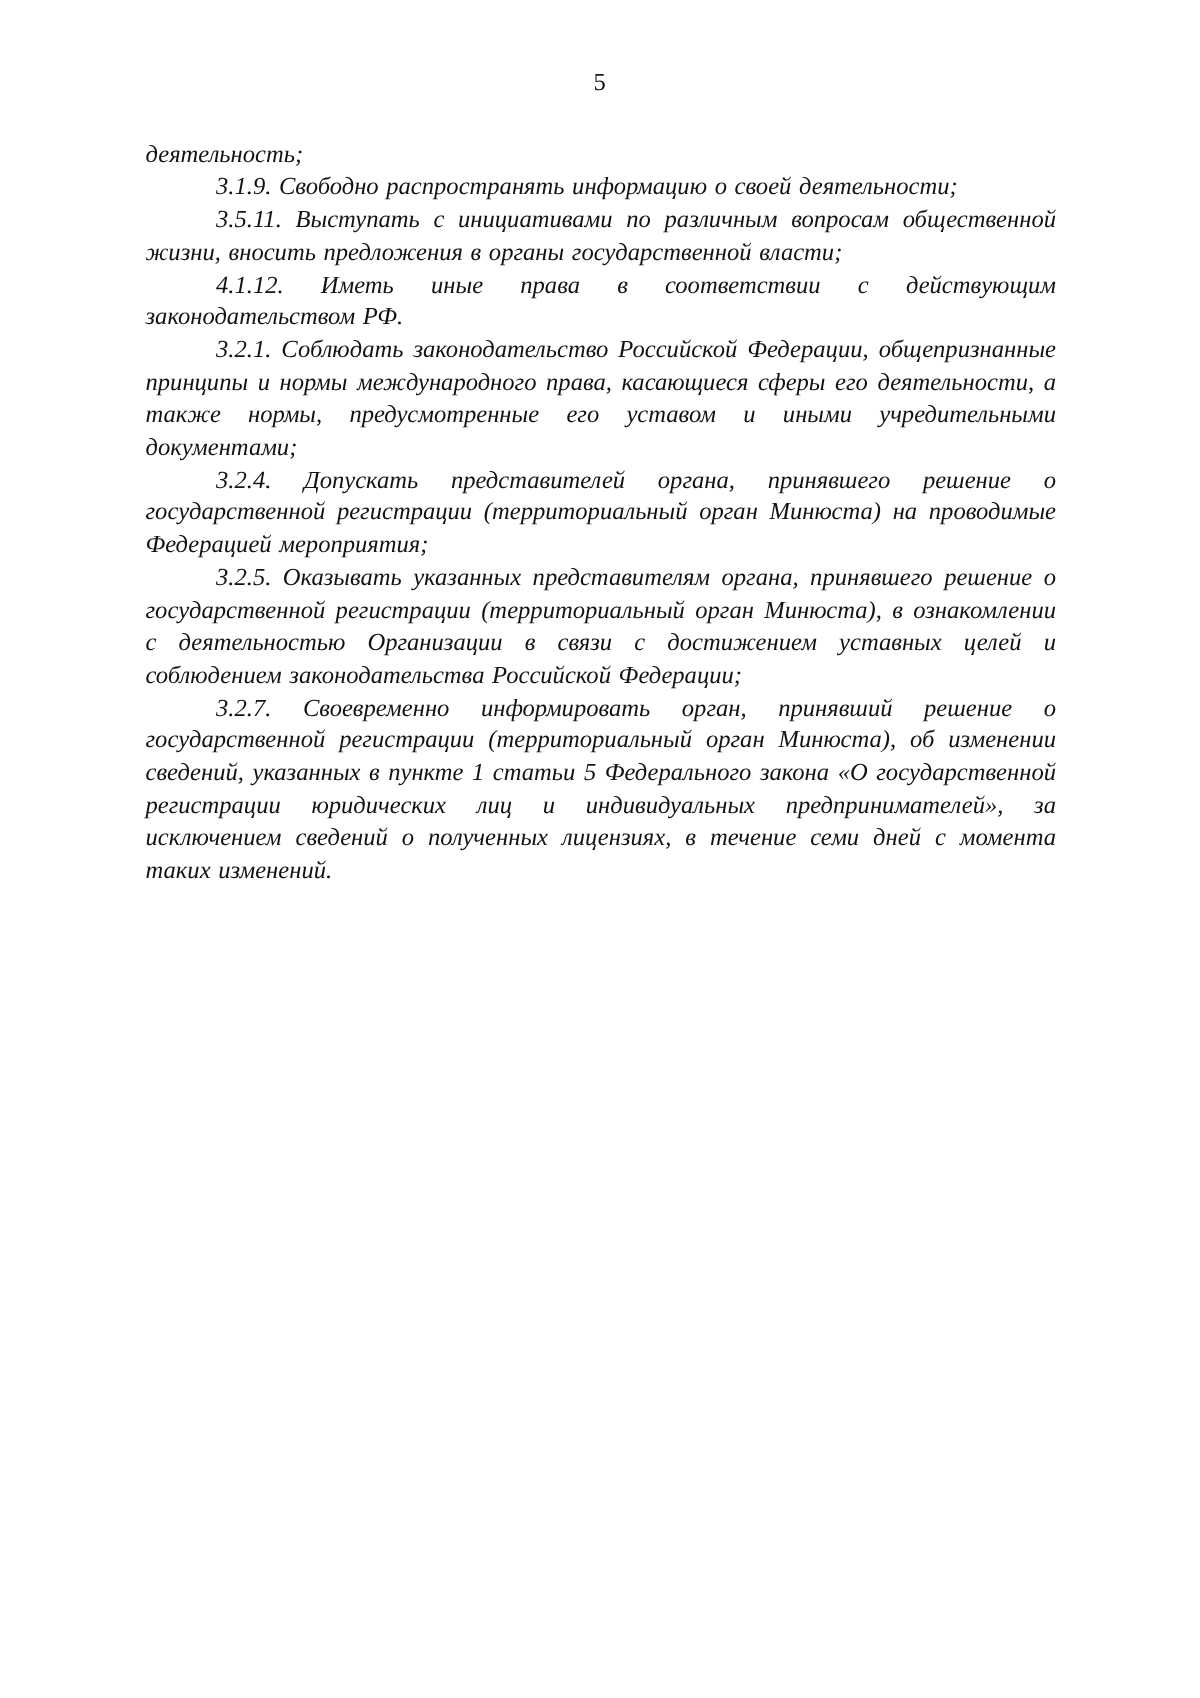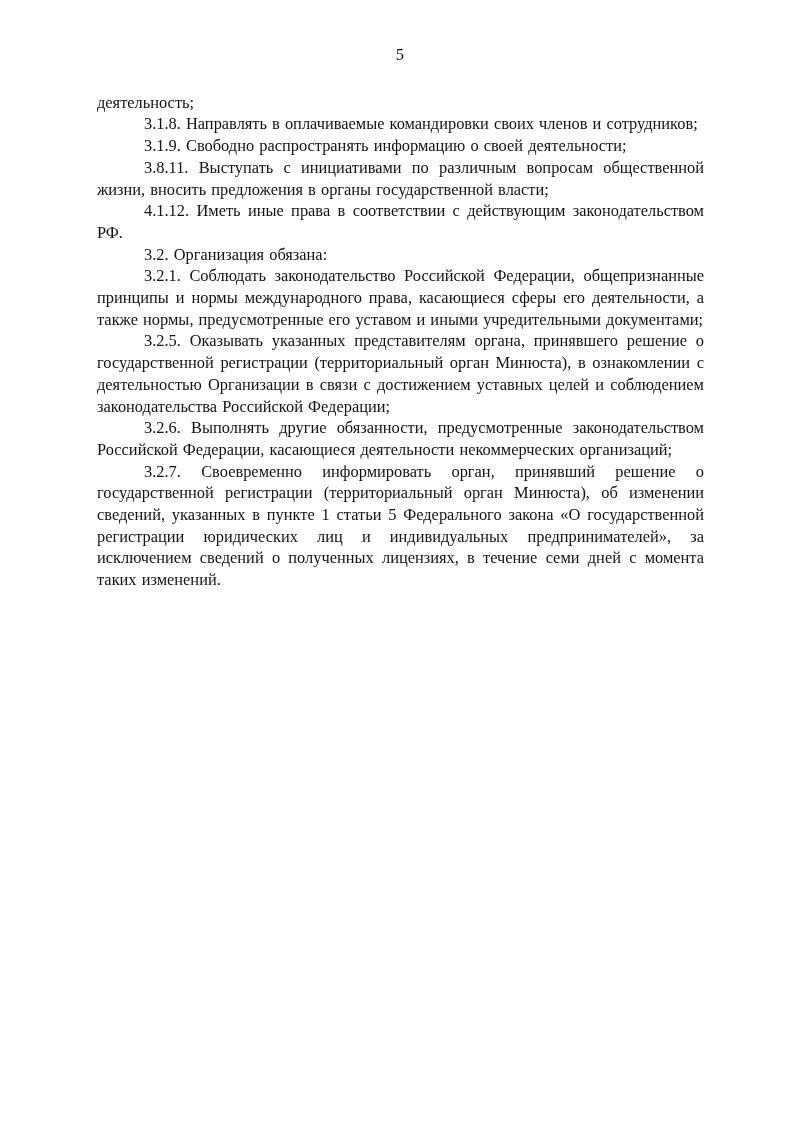--- a/index.html
+++ b/index.html
@@ -21,41 +21,40 @@
   }
   .page-number {
     padding-top: 44px;
     text-align: center;
     letter-spacing: 0.5px;
   }
   .doc-body {
     margin: 26px 96px 0 97px;
     text-align: justify;
     text-justify: inter-word;
+    font-style: italic;
   }
   p.para {
     margin: 0;
     padding: 0;
     text-indent: 47px;
     word-spacing: 1px;
   }
   p.para.no-indent {
     text-indent: 0;
   }
 </style>
 </head>
 <body>
 
 <div class="page">
   <div class="page-number">5</div>
   <div class="doc-body">
       <p class="para no-indent">деятельность;</p>
-      <p class="para">3.1.8. Направлять в оплачиваемые командировки своих членов и сотрудников;</p>
       <p class="para">3.1.9. Свободно распространять информацию о своей деятельности;</p>
-      <p class="para">3.8.11. Выступать с инициативами по различным вопросам общественной жизни, вносить предложения в органы государственной власти;</p>
+      <p class="para">3.5.11. Выступать с инициативами по различным вопросам общественной жизни, вносить предложения в органы государственной власти;</p>
       <p class="para">4.1.12. Иметь иные права в соответствии с действующим законодательством РФ.</p>
-      <p class="para">3.2. Организация обязана:</p>
       <p class="para">3.2.1. Соблюдать законодательство Российской Федерации, общепризнанные принципы и нормы международного права, касающиеся сферы его деятельности, а также нормы, предусмотренные его уставом и иными учредительными документами;</p>
+      <p class="para">3.2.4. Допускать представителей органа, принявшего решение о государственной регистрации (территориальный орган Минюста) на проводимые Федерацией мероприятия;</p>
       <p class="para">3.2.5. Оказывать указанных представителям органа, принявшего решение о государственной регистрации (территориальный орган Минюста), в ознакомлении с деятельностью Организации в связи с достижением уставных целей и соблюдением законодательства Российской Федерации;</p>
-      <p class="para">3.2.6. Выполнять другие обязанности, предусмотренные законодательством Российской Федерации, касающиеся деятельности некоммерческих организаций;</p>
       <p class="para">3.2.7. Своевременно информировать орган, принявший решение о государственной регистрации (территориальный орган Минюста), об изменении сведений, указанных в пункте 1 статьи 5 Федерального закона «О государственной регистрации юридических лиц и индивидуальных предпринимателей», за исключением сведений о полученных лицензиях, в течение семи дней с момента таких изменений.</p>
     </div>
 </div>
 
 </body></html>

